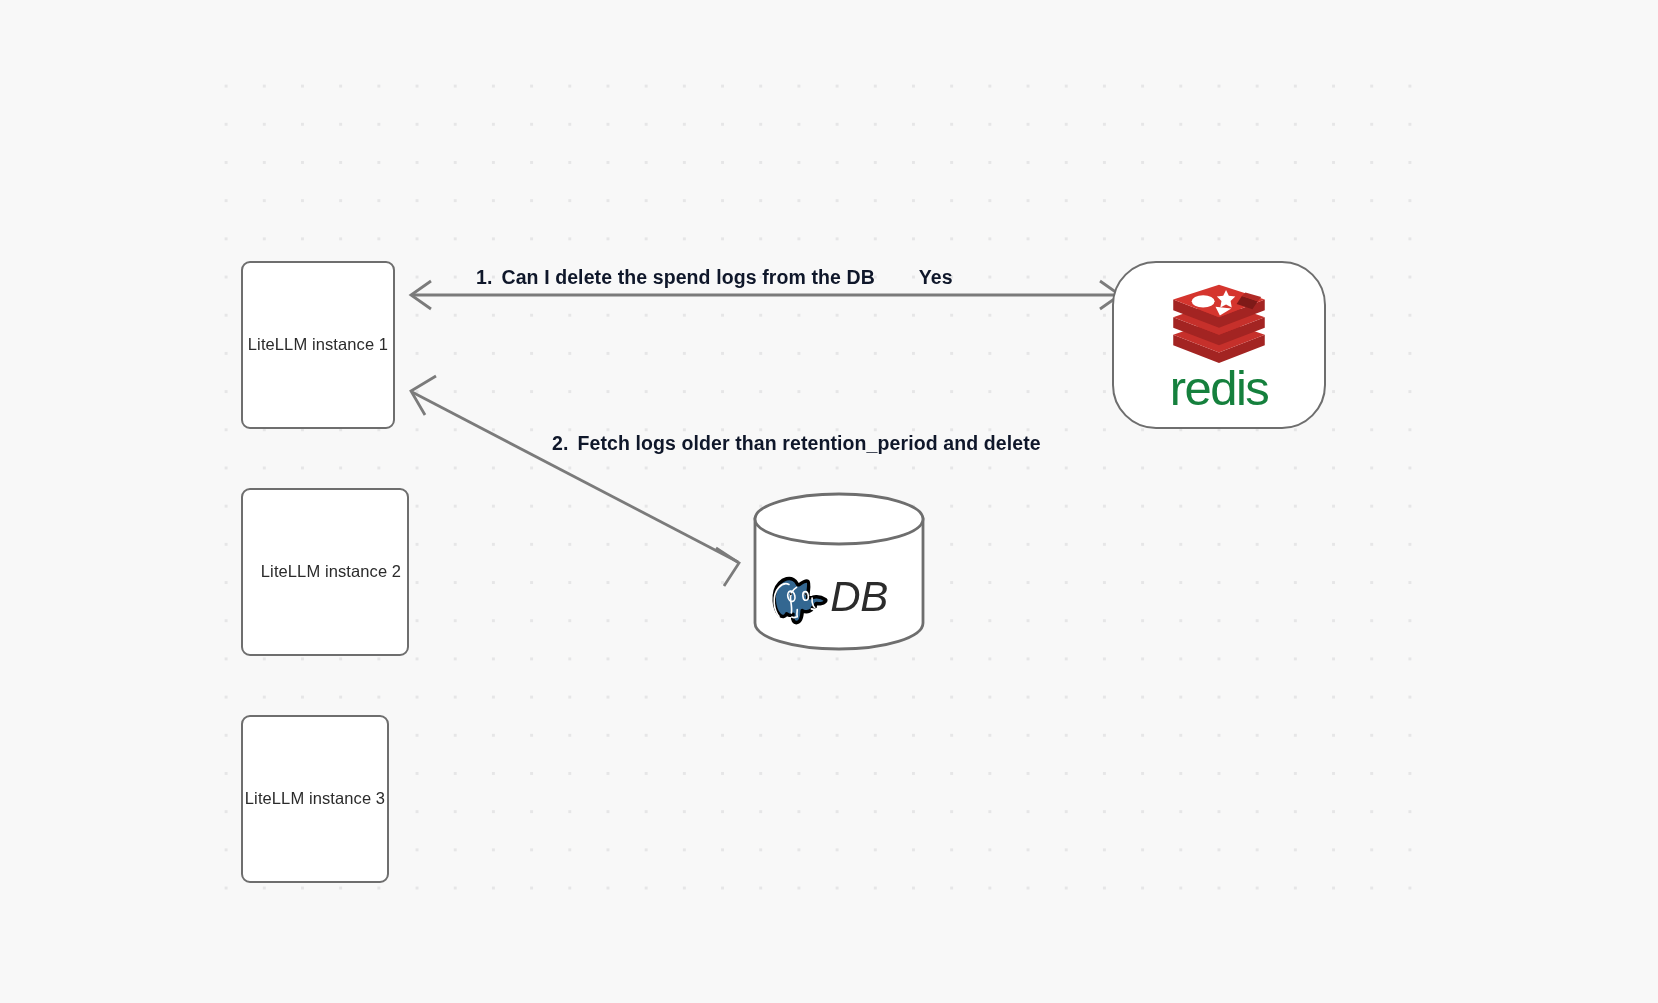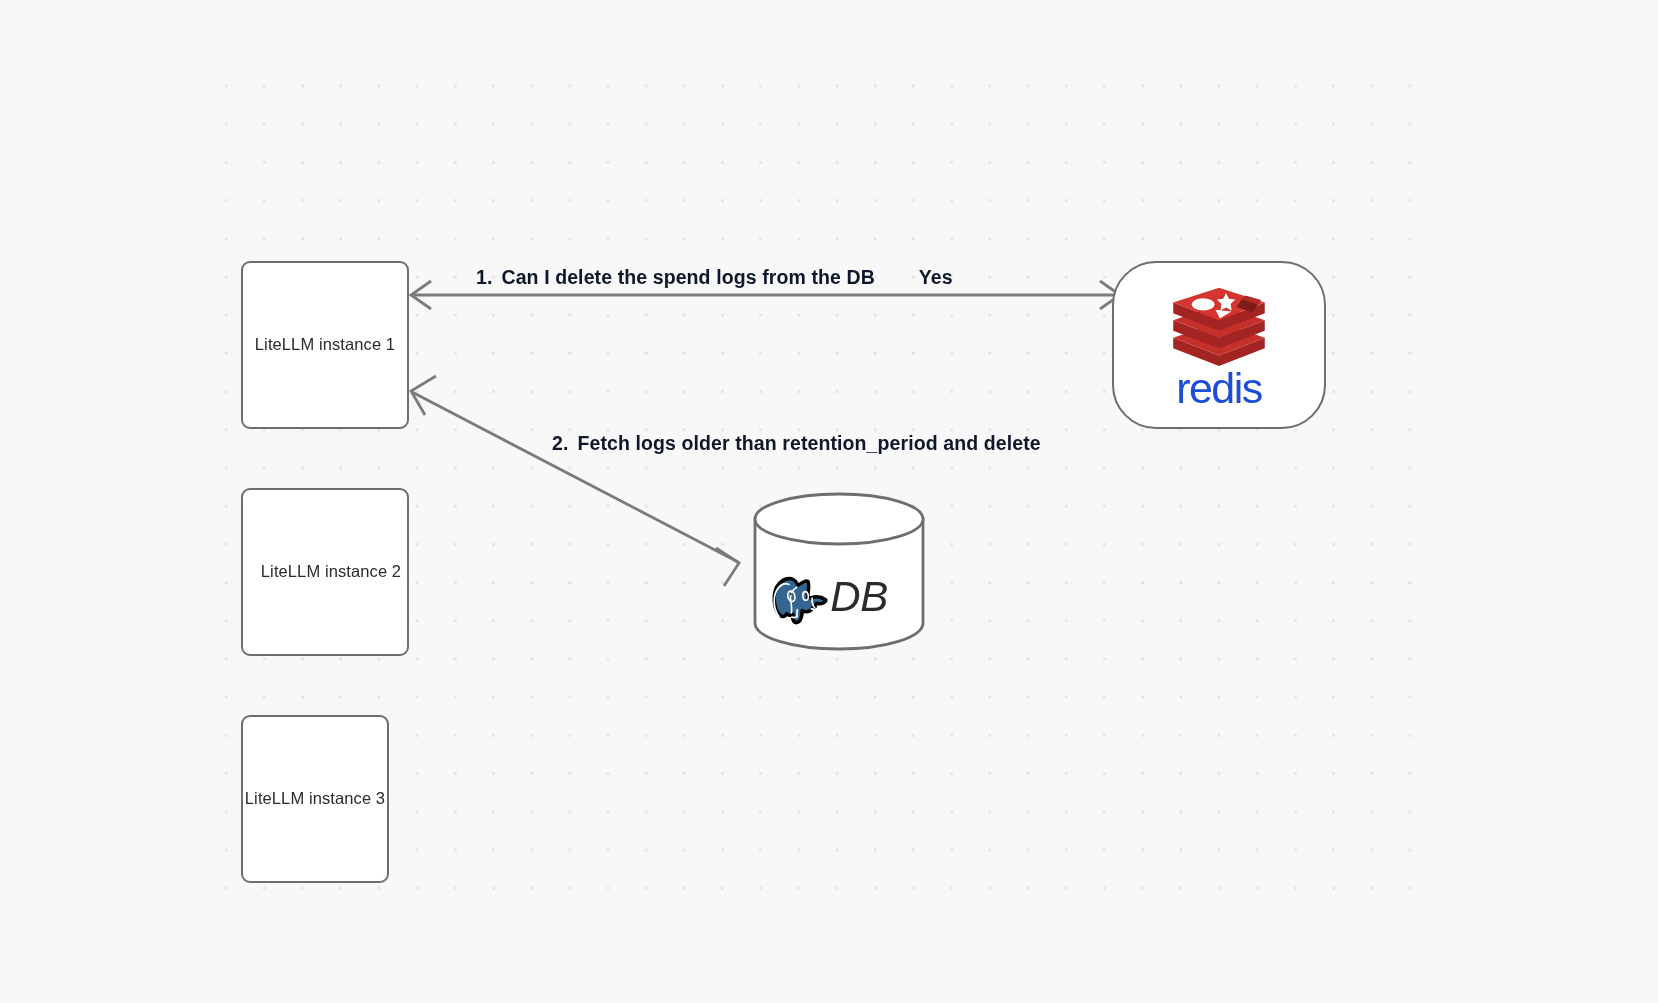--- a/index.html
+++ b/index.html
@@ -44,21 +44,21 @@
   }
   .node-box .node-label {
     font-size: 16.5px;
     color: #2b2b2b;
     font-family: "Liberation Sans", sans-serif;
     letter-spacing: 0.1px;
     text-align: center;
     line-height: 1.2;
   }
 
-  #node-litellm-1 { left: 241px; top: 261px; width: 168px; height: 168px; }
+  #node-litellm-1 { left: 241px; top: 261px; width: 154px; height: 168px; }
   #node-litellm-2 { left: 241px; top: 488px; width: 168px; height: 168px; padding-left: 12px; }
   #node-litellm-3 { left: 241px; top: 715px; width: 148px; height: 168px; }
 
   
   #node-redis {
     position: absolute;
     left: 1112px;
     top: 261px;
     width: 214px;
     height: 168px;
@@ -72,23 +72,23 @@
     justify-content: center;
   }
   #node-redis .redis-logo-wrap {
     width: 108px;
     height: 88px;
     display: block;
     margin-top: 4px;
   }
   #node-redis .redis-wordmark {
     font-family: "Liberation Sans", sans-serif;
-    font-size: 43px;
+    font-size: 49px;
     font-weight: 400;
-    color: #1d4ed8;
+    color: #15803d;
     letter-spacing: -1.5px;
     line-height: 1;
     margin-top: -6px;
   }
 
   
   #node-db {
     position: absolute;
     left: 753px;
     top: 492px;

